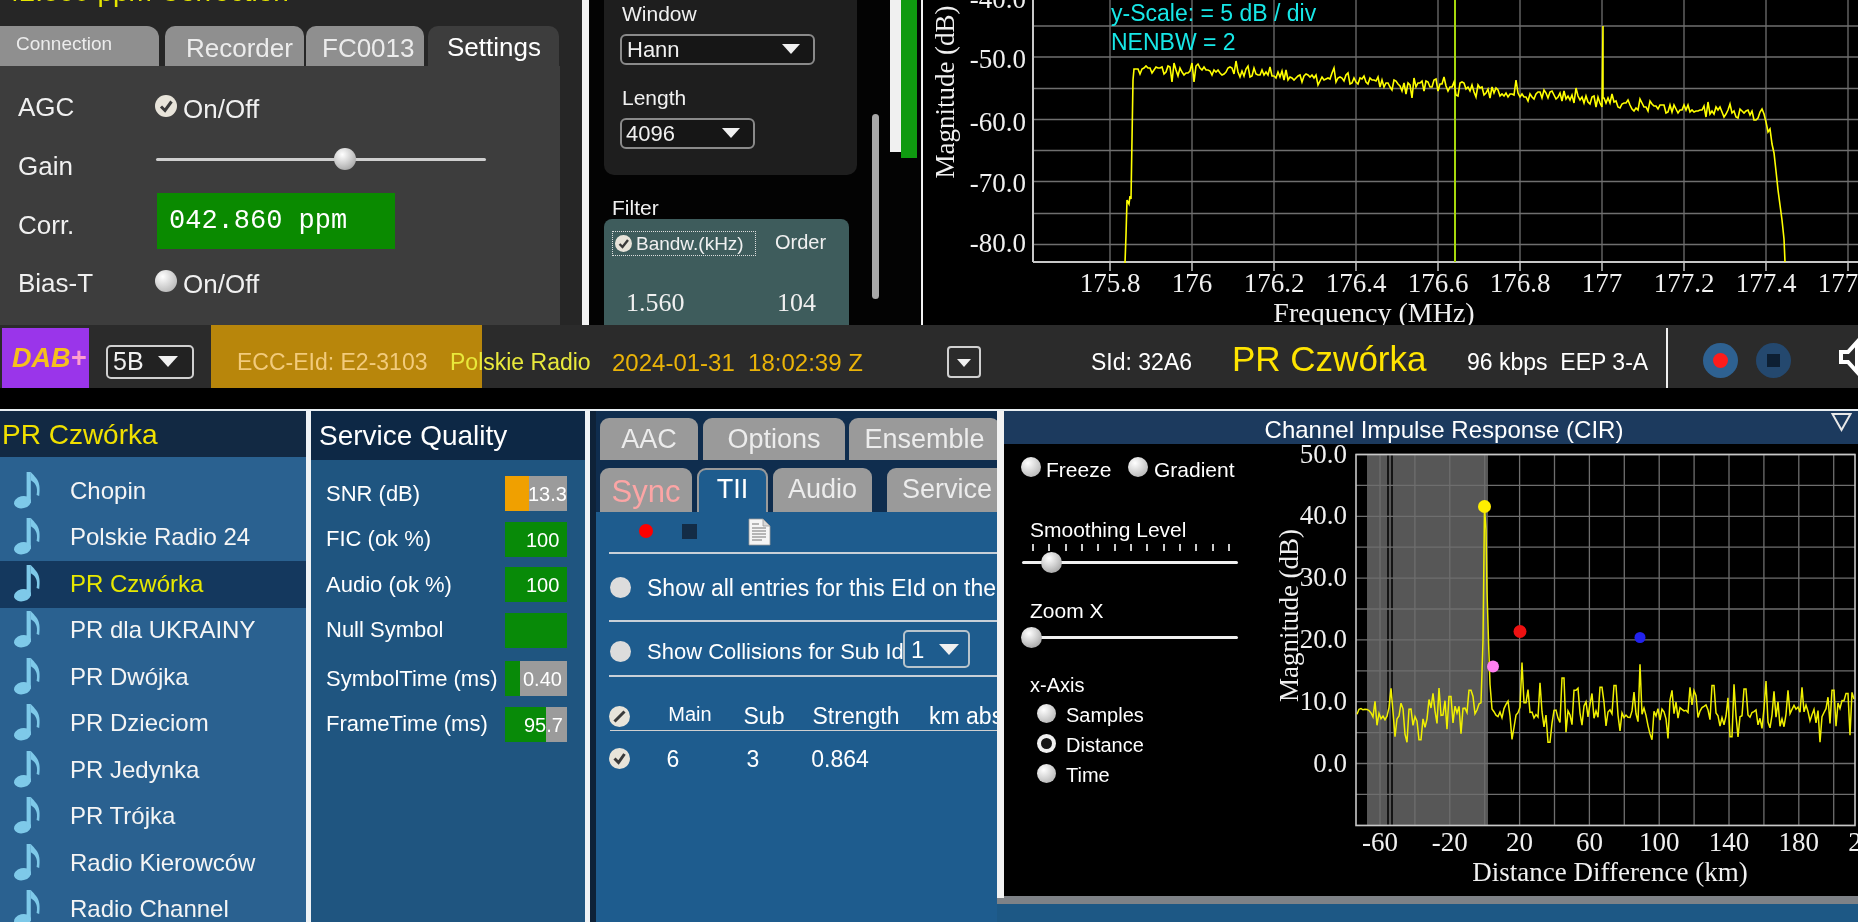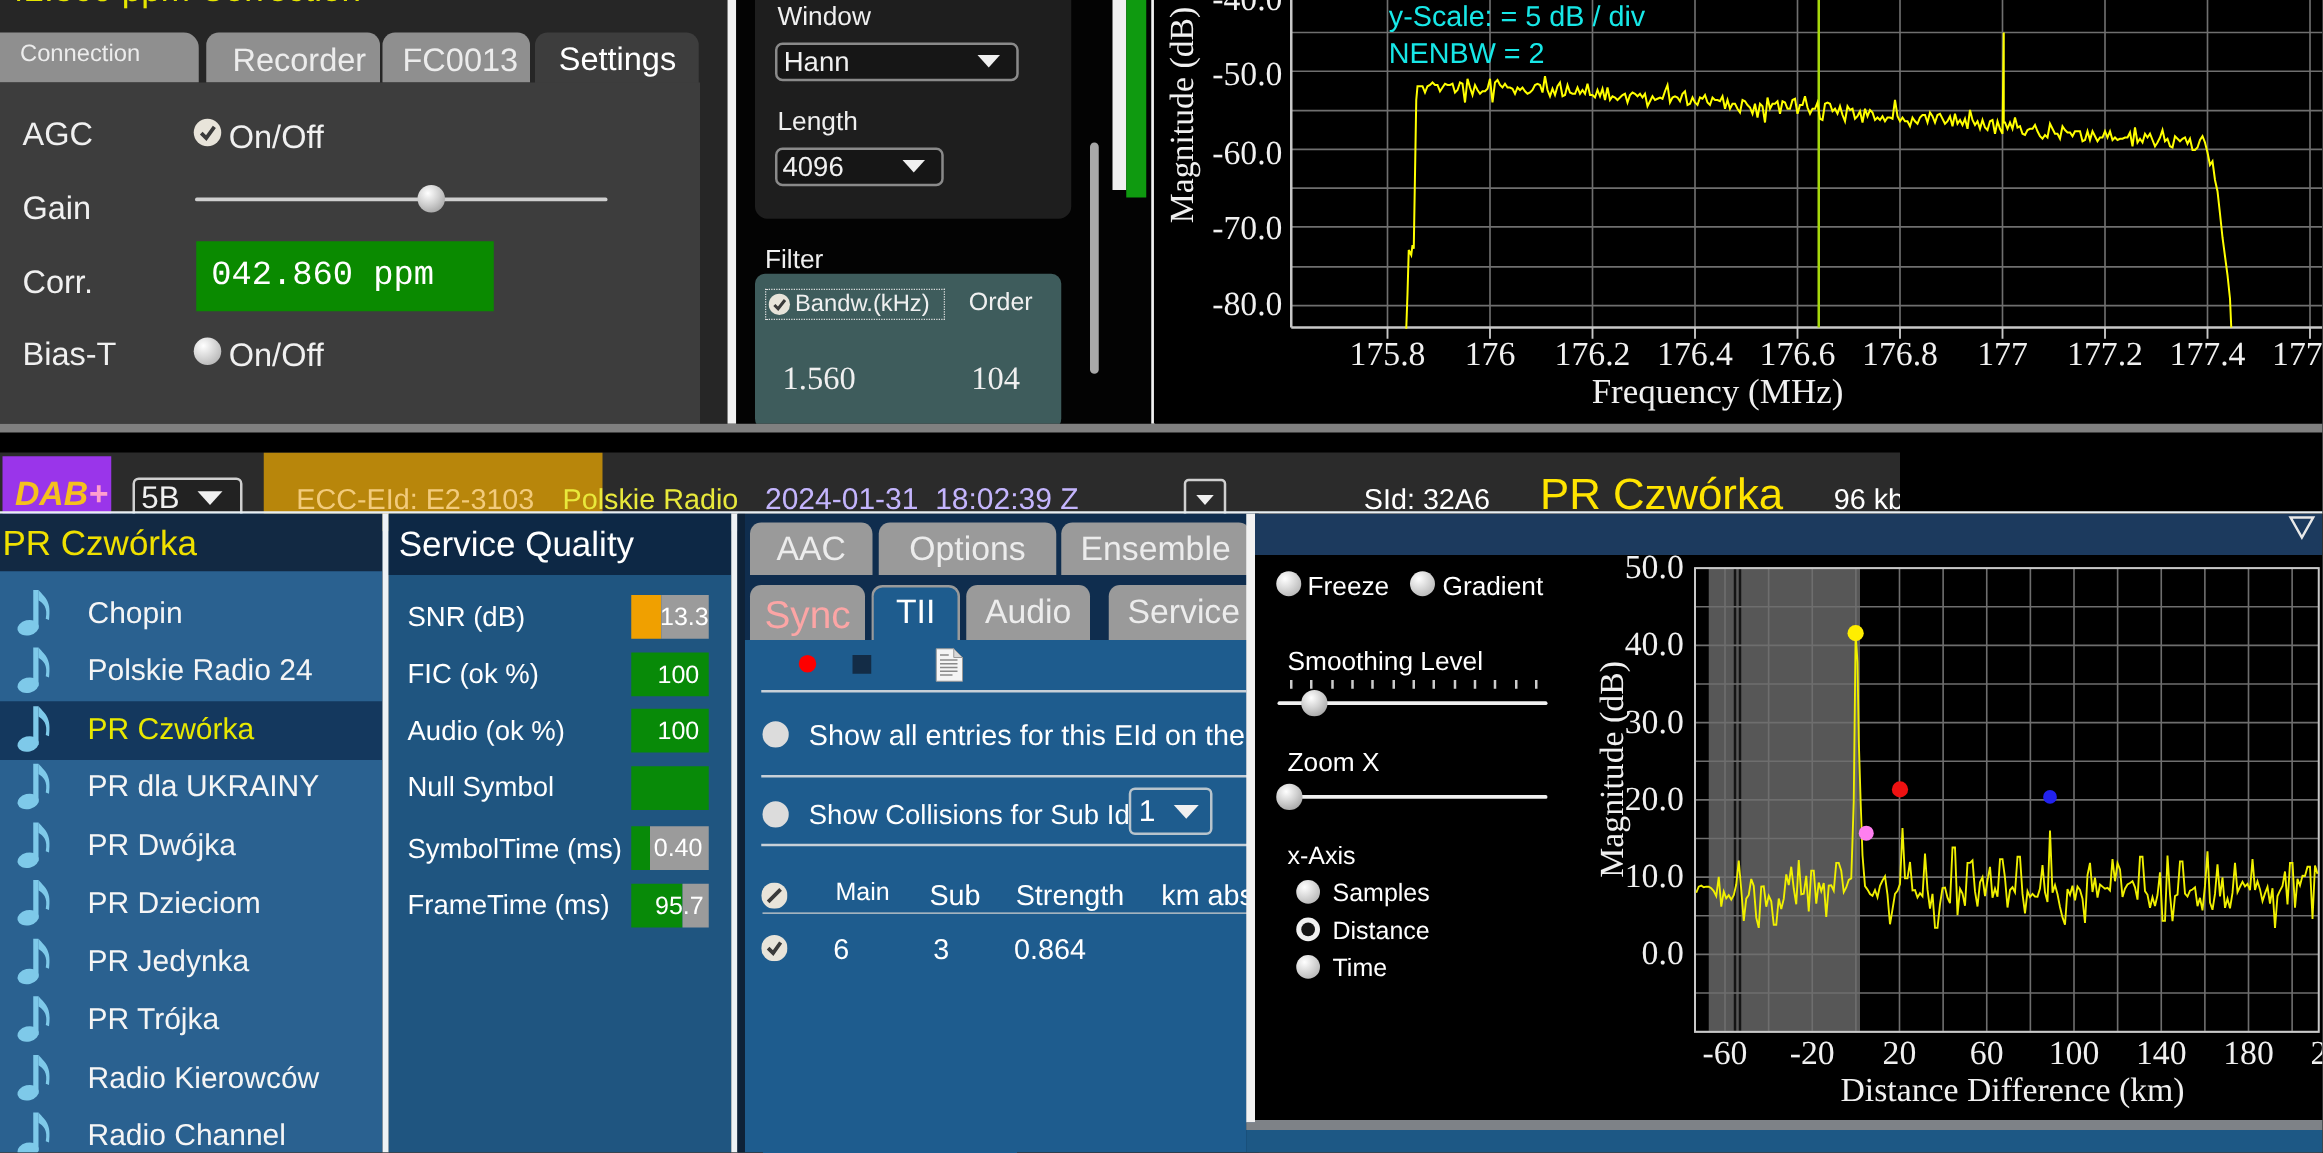--- a/index.html
+++ b/index.html
@@ -115,30 +115,30 @@
       <text x="843" y="292" font-size="27" fill="#f0f0f0" text-anchor="middle">177.4</text>
       <text x="925" y="292" font-size="27" fill="#f0f0f0" text-anchor="middle">177.6</text>
       <text x="451" y="322" font-size="28" fill="#f0f0f0" text-anchor="middle">Frequency (MHz)</text>
       <line x1="532" y1="0" x2="532" y2="262" stroke="#a6d80c" stroke-width="2"></line>
       <polyline points="202,263 203,235 204,200 206,204 207,196 208,199 210,80 211,69 213,69 215,69 217,74 219,69 221,68 223,66 225,68 227,68 229,73 231,70 233,67 235,68 237,68 239,67 241,74 243,72 245,66 247,67 249,82 251,63 253,70 255,76 257,68 259,72 261,75 263,73 265,73 267,71 269,63 271,82 273,66 275,64 277,68 279,70 281,67 283,70 285,70 287,71 289,75 291,70 293,72 295,70 297,73 299,75 301,74 303,72 305,68 307,67 309,68 311,74 313,61 315,72 317,77 319,71 321,76 323,69 325,66 327,77 329,76 331,68 333,74 335,75 337,75 339,70 341,75 343,72 345,75 347,67 349,76 351,76 353,78 355,72 357,77 359,71 361,80 363,70 365,80 367,77 369,78 371,80 373,78 375,76 377,75 379,82 381,76 383,74 385,75 387,77 389,75 391,78 393,75 395,85 397,81 399,77 401,80 403,79 405,78 407,79 409,73 411,68 413,82 415,78 417,77 419,78 421,81 423,75 425,73 427,84 429,83 431,78 433,82 435,84 437,78 439,79 441,76 443,82 445,84 447,78 449,80 451,80 453,81 455,77 457,87 459,80 461,87 463,83 465,83 467,87 469,90 471,80 473,81 475,84 477,86 479,91 481,83 483,94 485,83 487,85 489,98 491,78 493,87 495,83 497,83 499,81 501,91 503,81 505,82 507,87 509,87 511,80 513,79 515,91 517,84 519,84 521,77 523,86 525,91 527,87 529,87 531,82 533,95 535,96 537,83 539,82 541,83 543,89 545,87 547,91 549,85 551,92 553,97 555,85 557,88 559,87 561,95 563,93 565,89 567,98 569,87 571,93 573,88 575,90 577,96 579,94 581,96 583,93 585,97 587,94 589,94 591,95 593,80 595,93 597,97 599,94 601,97 603,97 605,101 607,94 609,97 611,99 613,94 615,92 617,92 619,98 621,90 623,93 625,98 627,92 629,91 631,95 633,99 635,97 637,93 639,101 641,91 643,99 645,96 647,100 649,95 651,103 653,88 655,96 657,100 659,97 661,103 663,96 665,102 667,104 669,97 671,96 673,107 675,97 677,103 679,107 680,26 680,98 681,98 683,103 685,98 687,103 689,94 691,102 693,101 695,107 697,108 699,104 701,103 703,103 705,100 707,105 709,109 711,111 713,108 715,110 717,99 719,103 721,107 723,107 725,111 727,101 729,104 731,106 733,106 735,109 737,105 739,105 741,105 743,113 745,112 747,105 749,112 751,105 753,109 755,113 757,110 759,110 761,105 763,110 765,105 767,112 769,110 771,112 773,111 775,111 777,110 779,110 781,106 783,117 785,102 787,114 789,111 791,114 793,107 795,110 797,107 799,112 801,117 803,114 805,110 807,104 809,113 811,111 813,117 815,118 817,109 819,111 821,113 823,111 825,110 827,115 829,111 831,120 833,120 835,118 837,112 839,109 841,114 843,122 845,132 847,129 849,144 851,153 853,171 855,190 857,205 859,220 861,239 862,262" fill="none" stroke="#ffff00" stroke-width="1.6"></polyline>
       <text x="188" y="21" font-size="23" fill="#17e7e7" font-family="Liberation Sans,sans-serif">y-Scale:  = 5 dB / div</text>
       <text x="188" y="50" font-size="23" fill="#17e7e7" font-family="Liberation Sans,sans-serif">NENBW = 2</text>
     </svg>
 
 <div class="abs" style="left:0;top:339px;width:1858px;height:6.5px;background:#808080"></div>
-<div class="abs" style="left:0;top:362px;width:1520px;height:63px;background:#2b2b2b;overflow:hidden">
+<div class="abs" style="left:0;top:325px;width:1858px;height:63px;background:#2b2b2b;overflow:hidden">
  <div class="abs" style="left:1.5px;top:2.5px;width:87px;height:60px;background:#9a35ea"></div>
  <div class="txt" style="left:12px;top:18px;font-size:27px;font-style:italic;font-weight:bold;color:#f5c01e">DAB<span style="color:#ff9ece">+</span></div>
  <div class="abs" style="left:106px;top:19.5px;width:88px;height:34px;background:#222;border:2px solid #d0d0d0;border-radius:5px"></div>
  <div class="txt" style="left:113px;top:22px;font-size:25px">5B</div>
  <div class="abs" style="left:158px;top:31px;width:0;height:0;border-left:10px solid transparent;border-right:10px solid transparent;border-top:11px solid #f0f0f0"></div>
  <div class="abs" style="left:211px;top:0;width:271px;height:63px;background:#b8860b"></div>
  <div class="txt" style="left:237px;top:24px;font-size:23px;color:#f2cb7c">ECC-EId: E2-3103</div>
  <div class="txt" style="left:450px;top:24px;font-size:23px;color:#e9e93b">Polskie Radio</div>
- <div class="txt" style="left:612px;top:24px;font-size:24px;color:#c4b5fd">2024-01-31&nbsp;&nbsp;18:02:39 Z</div>
+ <div class="txt" style="left:612px;top:24px;font-size:24px;color:#eab308">2024-01-31&nbsp;&nbsp;18:02:39 Z</div>
  <div class="abs" style="left:947px;top:20.5px;width:34px;height:32px;background:#2b2b2b;border:2px solid #d0d0d0;border-radius:4px"></div>
  <div class="abs" style="left:957px;top:34px;width:0;height:0;border-left:7px solid transparent;border-right:7px solid transparent;border-top:8px solid #f0f0f0"></div>
  <div class="txt" style="left:1091px;top:24px;font-size:23px;color:#fff">SId: 32A6</div>
  <div class="txt" style="left:1232px;top:14px;font-size:35px;color:#ffe400">PR Czwórka</div>
  <div class="txt" style="left:1467px;top:24px;font-size:23px;color:#fff">96 kbps&nbsp;&nbsp;EEP 3-A</div>
  <div class="abs" style="left:1666px;top:3px;width:2px;height:60px;background:#f0f0f0"></div>
  <div class="abs" style="left:1702.5px;top:17.5px;width:35px;height:35px;border-radius:50%;background:#2e6191"></div>
  <div class="abs" style="left:1712.5px;top:27.5px;width:15px;height:15px;border-radius:50%;background:#fe1c1c"></div>
  <div class="abs" style="left:1755.5px;top:17.5px;width:35px;height:35px;border-radius:50%;background:#24486e"></div>
  <div class="abs" style="left:1766.5px;top:28.5px;width:13px;height:13px;background:#0d1f33"></div>
@@ -306,20 +306,21 @@
         <circle cx="10.5" cy="10.5" r="10.5" fill="#e8e4da"></circle>
         <path d="M5.5 10.5 L9.5 14.5 L15.5 6" stroke="#3a3a3a" stroke-width="3" fill="none"></path>
       </svg>
       <div class="txt" style="left:83.5px;top:335px;font-size:23px;color:#fff;transform:translateX(-50%)">6</div>
       <div class="txt" style="left:163.5px;top:335px;font-size:23px;color:#fff;transform:translateX(-50%)">3</div>
       <div class="txt" style="left:250.5px;top:335px;font-size:23px;color:#fff;transform:translateX(-50%)">0.864</div>
     </div>
     <div class="abs" style="left:997px;top:410.5px;width:7px;height:487.5px;background:#f2f2f2"></div>
 <div class="abs" style="left:1004px;top:410.5px;width:854px;height:485.5px;background:#000;overflow:hidden">
       <div class="abs" style="left:0;top:0;width:854px;height:33px;background:#1c3a5e"></div>
+      <div class="txt" style="left:440px;top:5px;font-size:24px;color:#fff;transform:translateX(-50%)">Channel Impulse Response (CIR)</div>
       <svg class="abs" style="left:826px;top:-1px" width="23" height="23">
         <path d="M2.5 4 L20.5 4 L11.5 20 Z" fill="none" stroke="#e8e8e8" stroke-width="2"></path>
       </svg>
       <div class="radio" style="left:17px;top:46.5px;width:20px;height:20px"></div>
       <div class="txt" style="left:42px;top:47px;font-size:21px;color:#fff">Freeze</div>
       <div class="radio" style="left:124px;top:46.5px;width:20px;height:20px"></div>
       <div class="txt" style="left:150px;top:47px;font-size:21px;color:#fff">Gradient</div>
       <div class="txt" style="left:26px;top:107px;font-size:21px;color:#fff">Smoothing Level</div>
       <div class="abs" style="left:28.0px;top:133.5px;width:2px;height:7px;background:#cccccc"></div>
       <div class="abs" style="left:44.3px;top:133.5px;width:2px;height:7px;background:#cccccc"></div>

